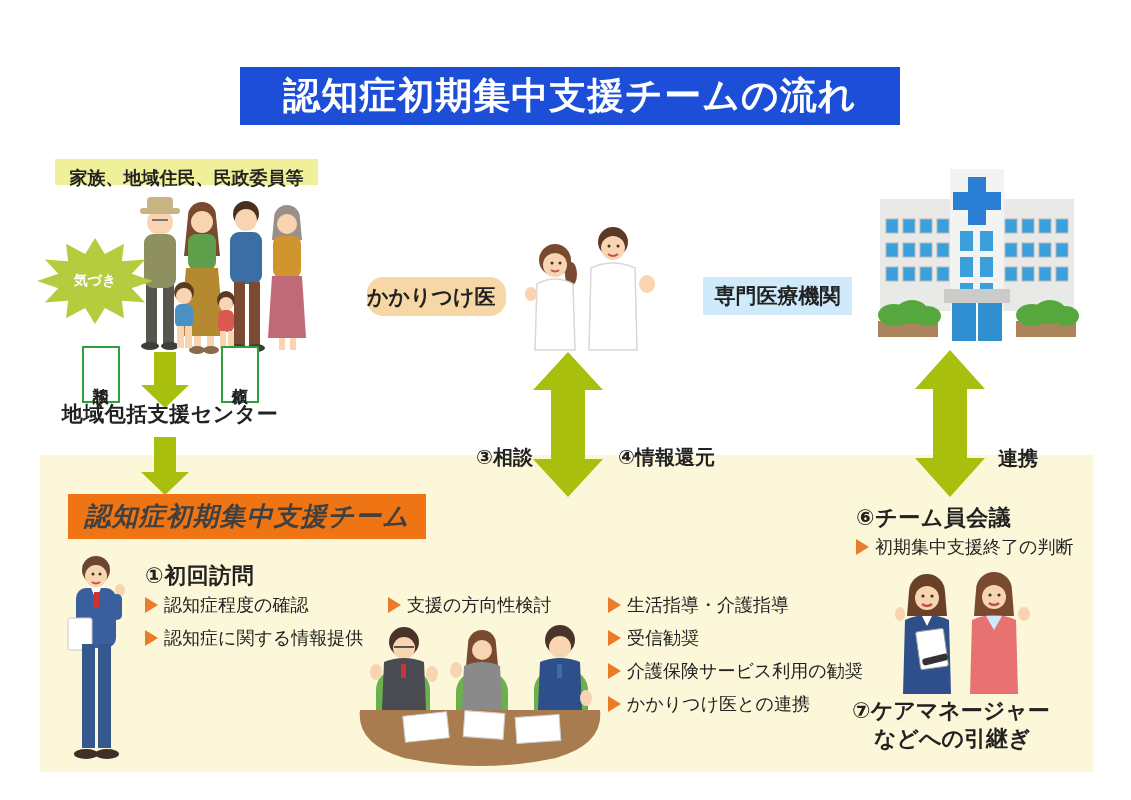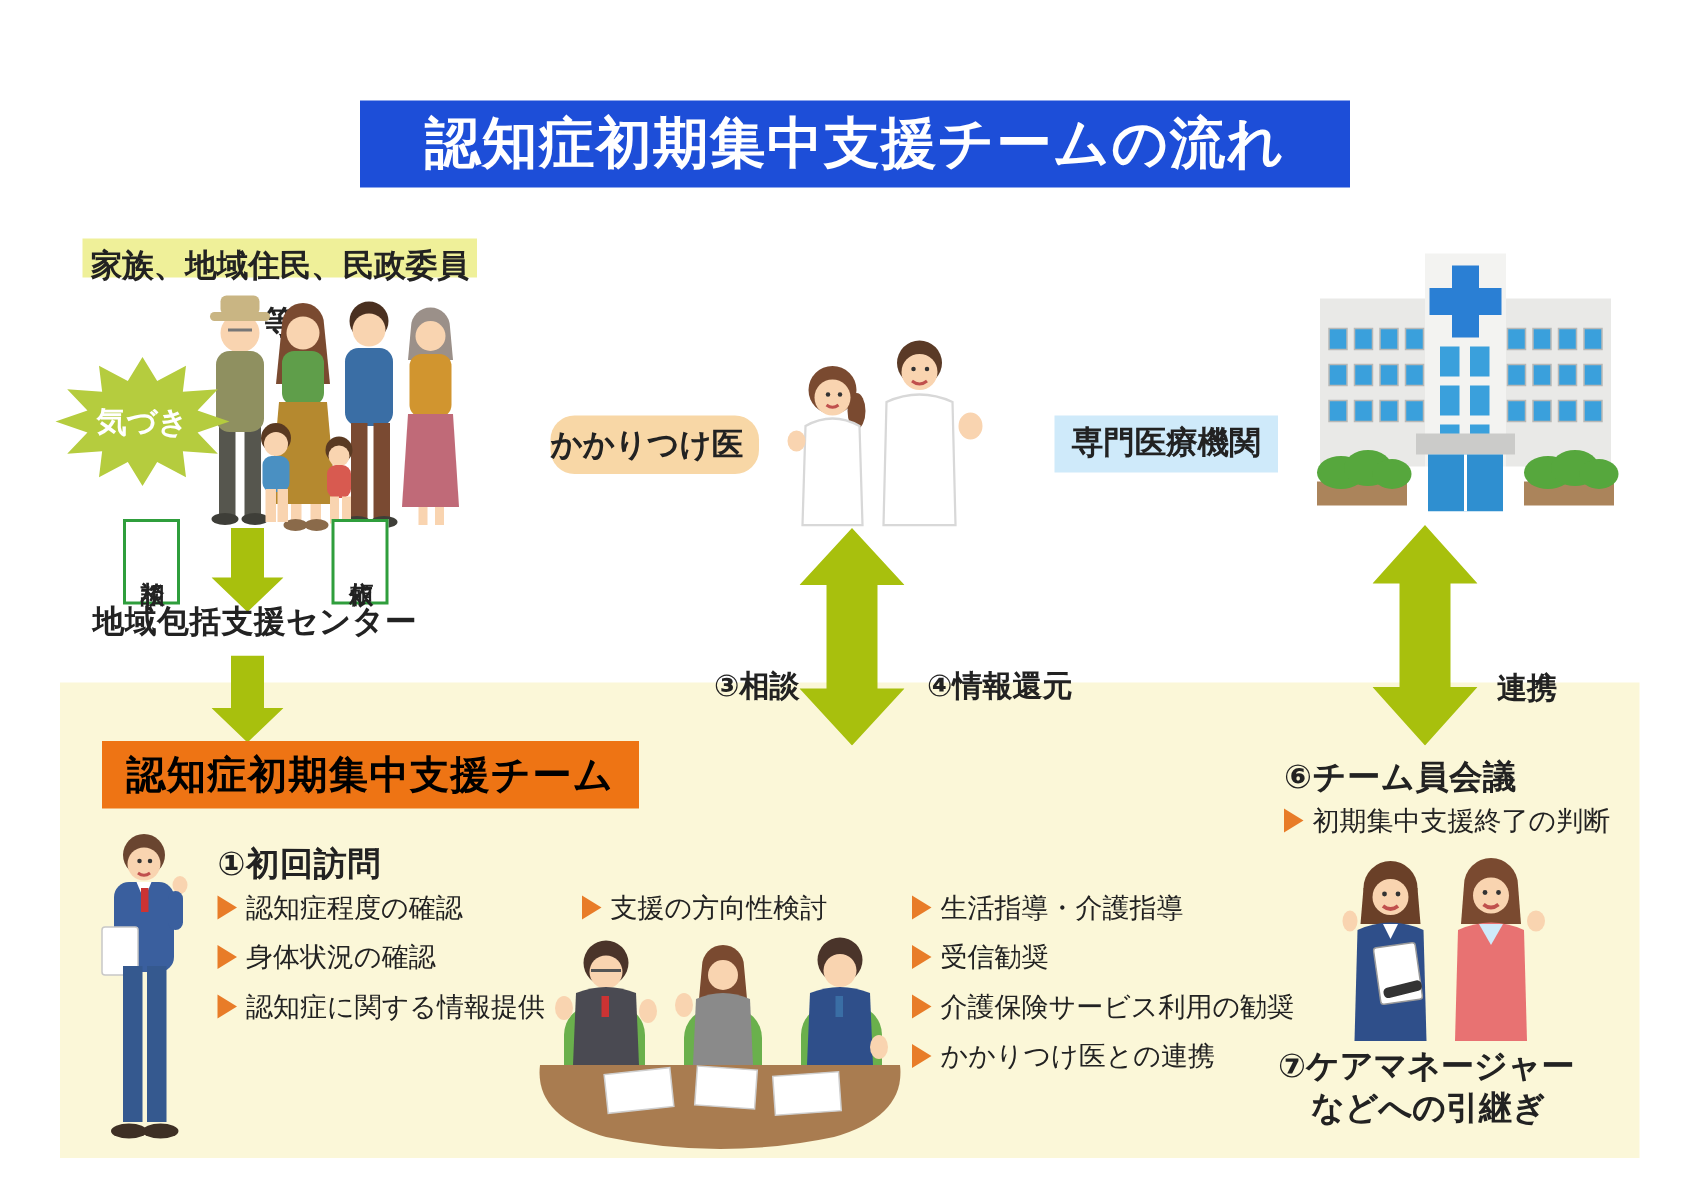--- a/index.html
+++ b/index.html
@@ -5,37 +5,37 @@
   html,body{margin:0;padding:0;}
   body{font-family:"Liberation Sans","DejaVu Sans",sans-serif;background:#fff;}
   #stage{position:relative;width:1131px;height:800px;background:#fff;overflow:hidden;}
   .abs{position:absolute;}
   .jp{color:#222;}
   
   .title-banner{left:240px;top:67px;width:660px;height:58px;background:#1d4ed8;
     color:#fff;font-size:37px;font-weight:700;text-align:center;line-height:58px;letter-spacing:1px;}
   
   .source-label{left:55px;top:159px;width:263px;height:26px;background:#eff099;
-    font-size:21px;font-weight:700;text-align:center;line-height:38px;}
+    font-size:18px;font-weight:700;text-align:center;line-height:38px;}
   
   .starburst{left:36px;top:236px;width:118px;height:90px;}
   .starburst-text{left:36px;top:236px;width:118px;height:90px;display:flex;align-items:center;justify-content:center;
-    color:#fff;font-size:20px;font-weight:700;}
+    color:#fff;font-size:14px;font-weight:700;}
   
   .vbox{width:38px;height:57px;background:#fff;border:2px solid #2f9e3c;box-sizing:border-box;
     writing-mode:vertical-rl;text-orientation:upright;font-size:16px;font-weight:600;
     display:flex;align-items:center;justify-content:center;line-height:1.1;}
   .vbox.consult{left:82px;top:346px;}
   .vbox.request{left:221px;top:346px;}
   .center-name{left:40px;top:400px;width:260px;text-align:center;font-size:21px;font-weight:700;letter-spacing:0.5px;}
   
   .panel{left:40px;top:455px;width:1053px;height:317px;background:#fbf7d8;}
   
   .team-banner{left:68px;top:494px;width:358px;height:45px;background:#ee7414;
-    color:#000000;font-size:26px;font-weight:700;text-align:center;line-height:45px;letter-spacing:1px;}
+    color:#404040;font-size:26px;font-weight:700;text-align:center;line-height:45px;letter-spacing:1px;font-style:italic;}
   
   .doctor-label{left:367px;top:277px;width:139px;height:39px;background:#f8d7a6;
     font-size:21px;font-weight:700;line-height:39px;border-radius:16px;}
   .hospital-label{left:703px;top:277px;width:149px;height:38px;background:#cfeafa;
     font-size:21px;font-weight:700;text-align:center;line-height:38px;}
   .arrow-caption{font-size:20px;font-weight:700;margin-top:44px;}
   .cap-consult{left:455px;top:400px;width:78px;text-align:right;}
   .cap-feedback{left:618px;top:400px;}
   .cap-coop{left:998px;top:401px;}
   
@@ -245,24 +245,20 @@
   </svg>
 
   <div class="abs sec1 sec-title jp">①初回訪問</div>
   <div class="abs sec1-items">
     <div class="bullet-row">
         <span class="tri"></span>
         <span class="bullet-text jp">認知症程度の確認</span>
       </div>
     <div class="bullet-row">
         <span class="tri"></span>
-        <span class="bullet-text jp">身体状況の確認</span>
-      </div>
-    <div class="bullet-row">
-        <span class="tri"></span>
         <span class="bullet-text jp">認知症に関する情報提供</span>
       </div>
   </div>
 
   <div class="abs sec2-items">
     <div class="bullet-row">
         <span class="tri"></span>
         <span class="bullet-text jp">支援の方向性検討</span>
       </div>
   </div>

